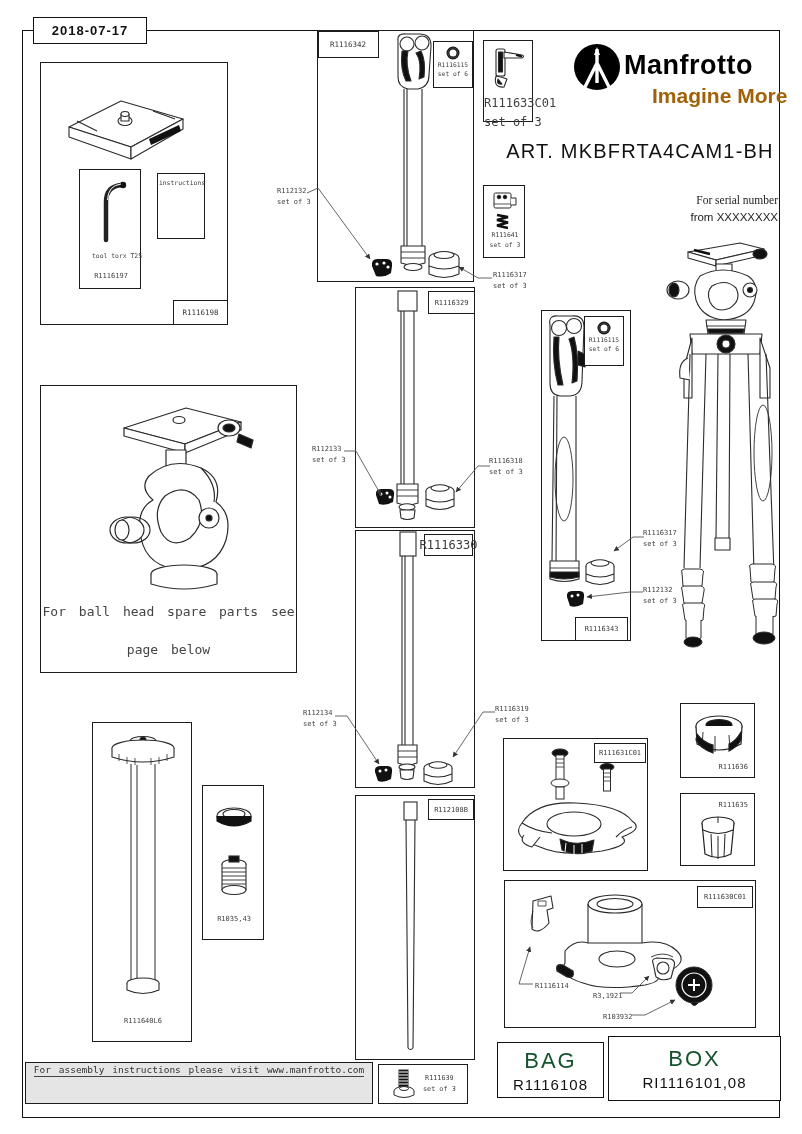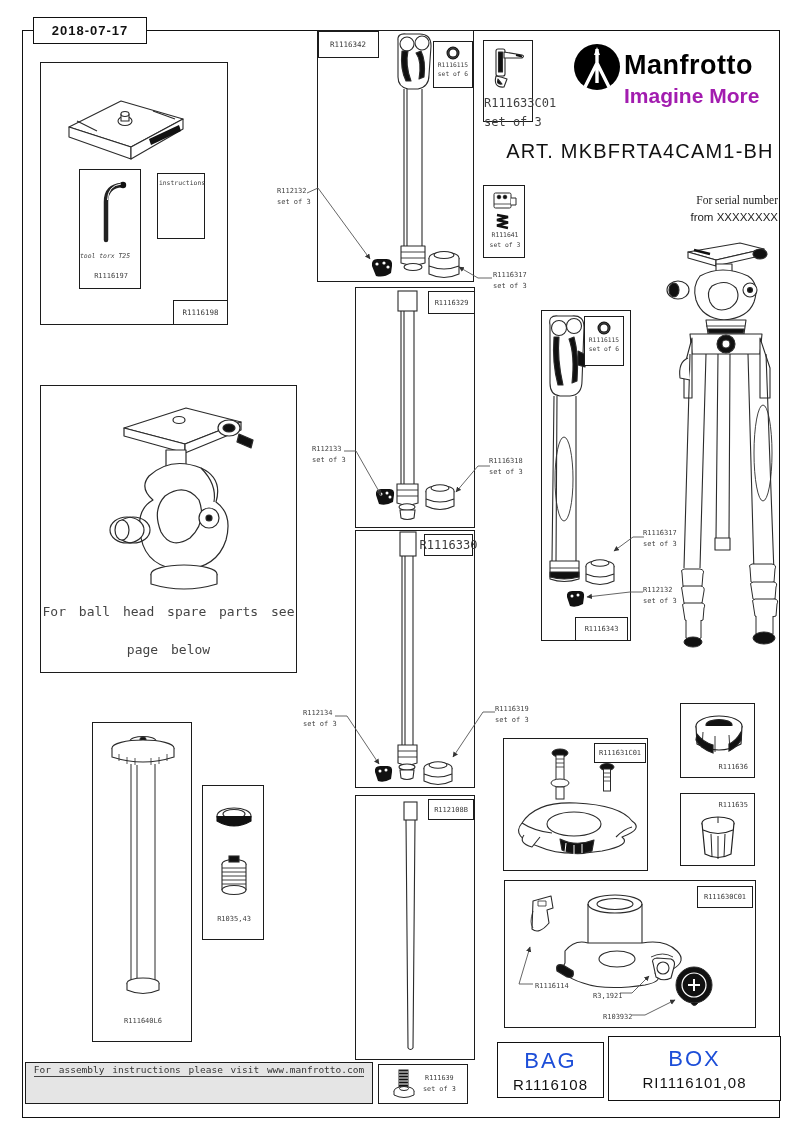--- a/index.html
+++ b/index.html
@@ -9,32 +9,32 @@
   .box{position:absolute;border:1.3px solid #1c1c1c;background:#fff;box-sizing:border-box;}
   .thin{border-width:1px;}
   .tab{position:absolute;border:1.1px solid #1c1c1c;background:#fff;box-sizing:border-box;
        display:flex;align-items:center;justify-content:center;font-size:7.5px;color:#3a3a3a;white-space:nowrap;}
   .plbl{position:absolute;font-size:7px;line-height:1.55;color:#3f3f3f;white-space:nowrap;}
   .plbl span{display:block;}
   .datebox{position:absolute;left:33px;top:17px;width:112px;height:25px;border:1.4px solid #111;background:#fff;
            display:flex;align-items:center;justify-content:center;font:bold 13px "Liberation Sans",sans-serif;
            letter-spacing:1px;color:#111;z-index:3;}
   .brand-name{position:absolute;left:624px;top:50px;font:bold 27px "Liberation Sans",sans-serif;color:#000;letter-spacing:.5px;}
-  .brand-tag{position:absolute;left:624px;top:84px;font:bold 21px "Liberation Sans",sans-serif;color:#a21caf;}
+  .brand-tag{position:absolute;left:652px;top:84px;font:bold 21px "Liberation Sans",sans-serif;color:#a16207;}
   .art{position:absolute;left:500px;top:140px;width:280px;text-align:center;
        font:20px "Liberation Sans",sans-serif;color:#111;letter-spacing:1.2px;white-space:nowrap;}
   .serial{position:absolute;left:590px;top:192px;width:188px;text-align:right;
           font:11.5px "Liberation Sans",sans-serif;color:#222;line-height:1.5;}
   .note{font-size:13px;color:#444;text-align:center;position:absolute;width:100%;white-space:nowrap;word-spacing:5px;}
   .assembly{position:absolute;left:25px;top:1062px;width:348px;height:42px;border:1.2px solid #1c1c1c;background:#e5e5e5;
             display:flex;align-items:flex-end;justify-content:center;padding-bottom:26px;box-sizing:border-box;z-index:3;}
   .assembly span{font-size:9.5px;color:#333;border-bottom:.8px solid #444;padding-bottom:1px;white-space:nowrap;word-spacing:2px;}
   .bigbox{position:absolute;border:1.5px solid #111;background:#fff;display:flex;flex-direction:column;
           align-items:center;justify-content:center;z-index:3;}
-  .bigbox .t{font:22px "Liberation Sans",sans-serif;color:#1d4ed8;letter-spacing:2px;}
+  .bigbox .t{font:22px "Liberation Sans",sans-serif;color:#14532d;letter-spacing:2px;}
   .bigbox .c{font:15px "Liberation Sans",sans-serif;color:#111;letter-spacing:1px;margin-top:2px;}
   .oringbox{position:absolute;border:1.1px solid #1c1c1c;background:#fff;box-sizing:border-box;
             display:flex;flex-direction:column;align-items:center;padding-top:4px;font-size:6.3px;line-height:1.5;color:#3f3f3f;}
   svg{display:block;}
   .leaders{position:absolute;left:0;top:0;z-index:9;pointer-events:none;}
 </style>
 </head>
 <body>
 
 <div class="canvas">
@@ -60,21 +60,21 @@
       <g fill="#111">
           <path d="M92,52 L122,38 L124,44 L94,58 Z"></path>
         </g>
     </svg>
     <div class="box thin" style="left:38px;top:106px;width:62px;height:120px;border-width:1px;">
       <svg class="abs" style="left:12px;top:8px;" width="38" height="66" viewBox="0 0 38 66">
         <path d="M30,7 Q14,8 14,24 L14,62" stroke="#222" stroke-width="4.5" fill="none" stroke-linecap="round"></path>
         <circle cx="31" cy="7" r="3.2" fill="#111"></circle>
         <path d="M29,6 Q16,7.5 15.5,22" stroke="#fff" stroke-width="1" fill="none"></path>
       </svg>
-      <div class="plbl" style="left:0;top:82px;width:62px;text-align:left;font-size:6.4px;font-style:italic;">
+      <div class="plbl" style="left:0;top:82px;width:62px;text-align:right;font-size:6.4px;">
         <span>tool torx T25</span>
       </div>
       <div class="plbl" style="left:0;top:101px;width:62px;text-align:center;">
         <span>R1116197</span>
       </div>
     </div>
     <div class="box thin" style="left:116px;top:110px;width:48px;height:66px;border-width:1px;">
       <div class="plbl" style="left:0;top:5px;width:48px;text-align:center;font-size:6.4px;">
         <span>instructions</span>
       </div>

